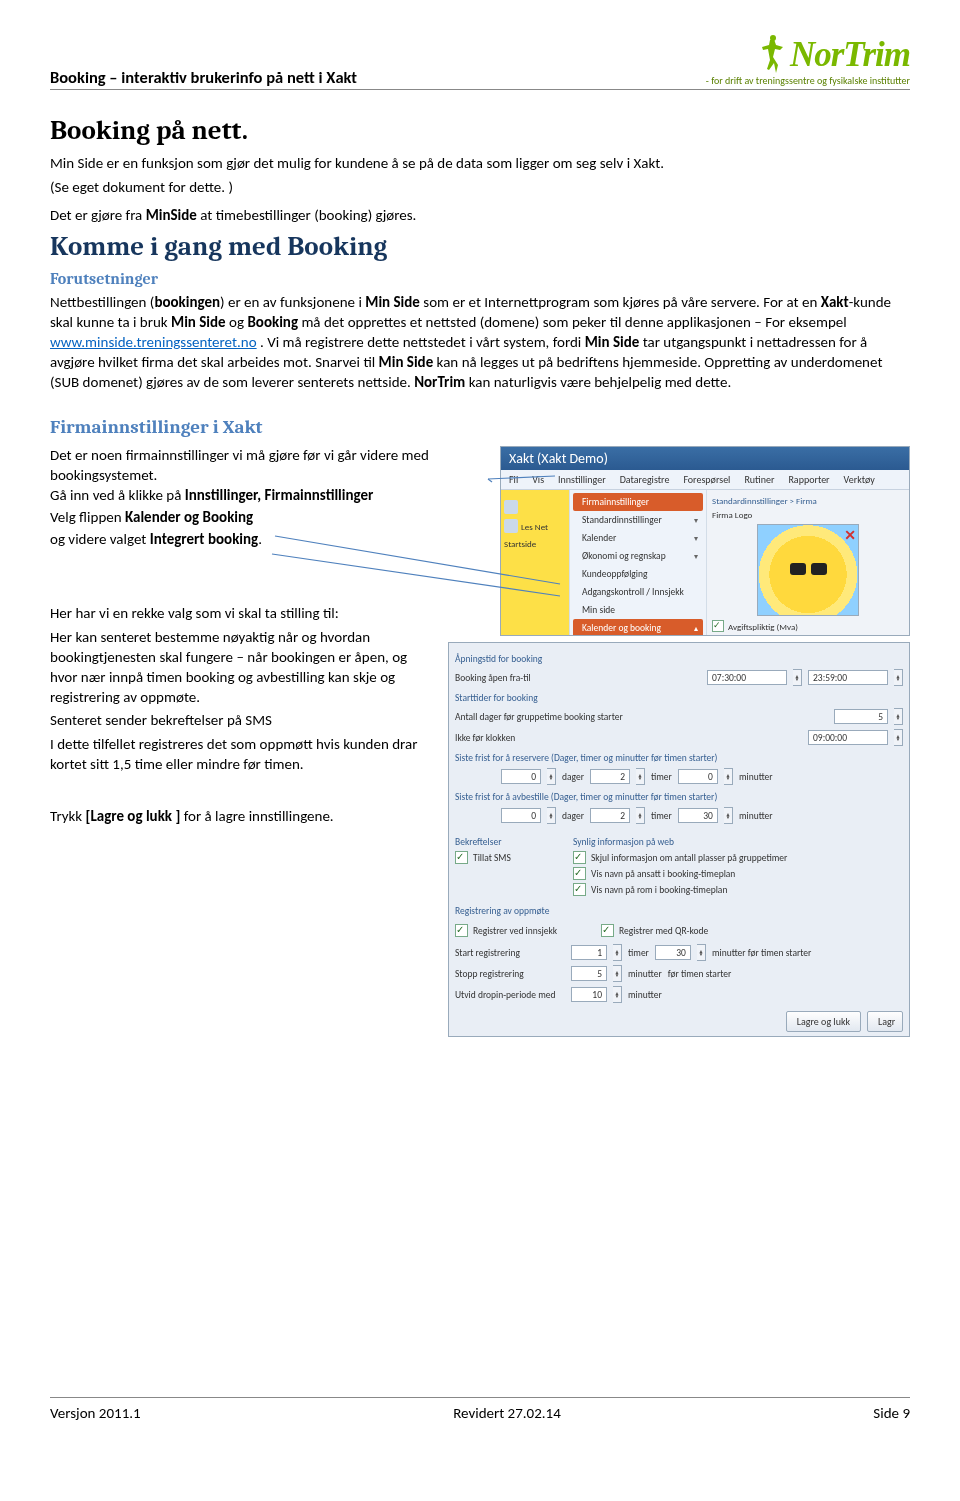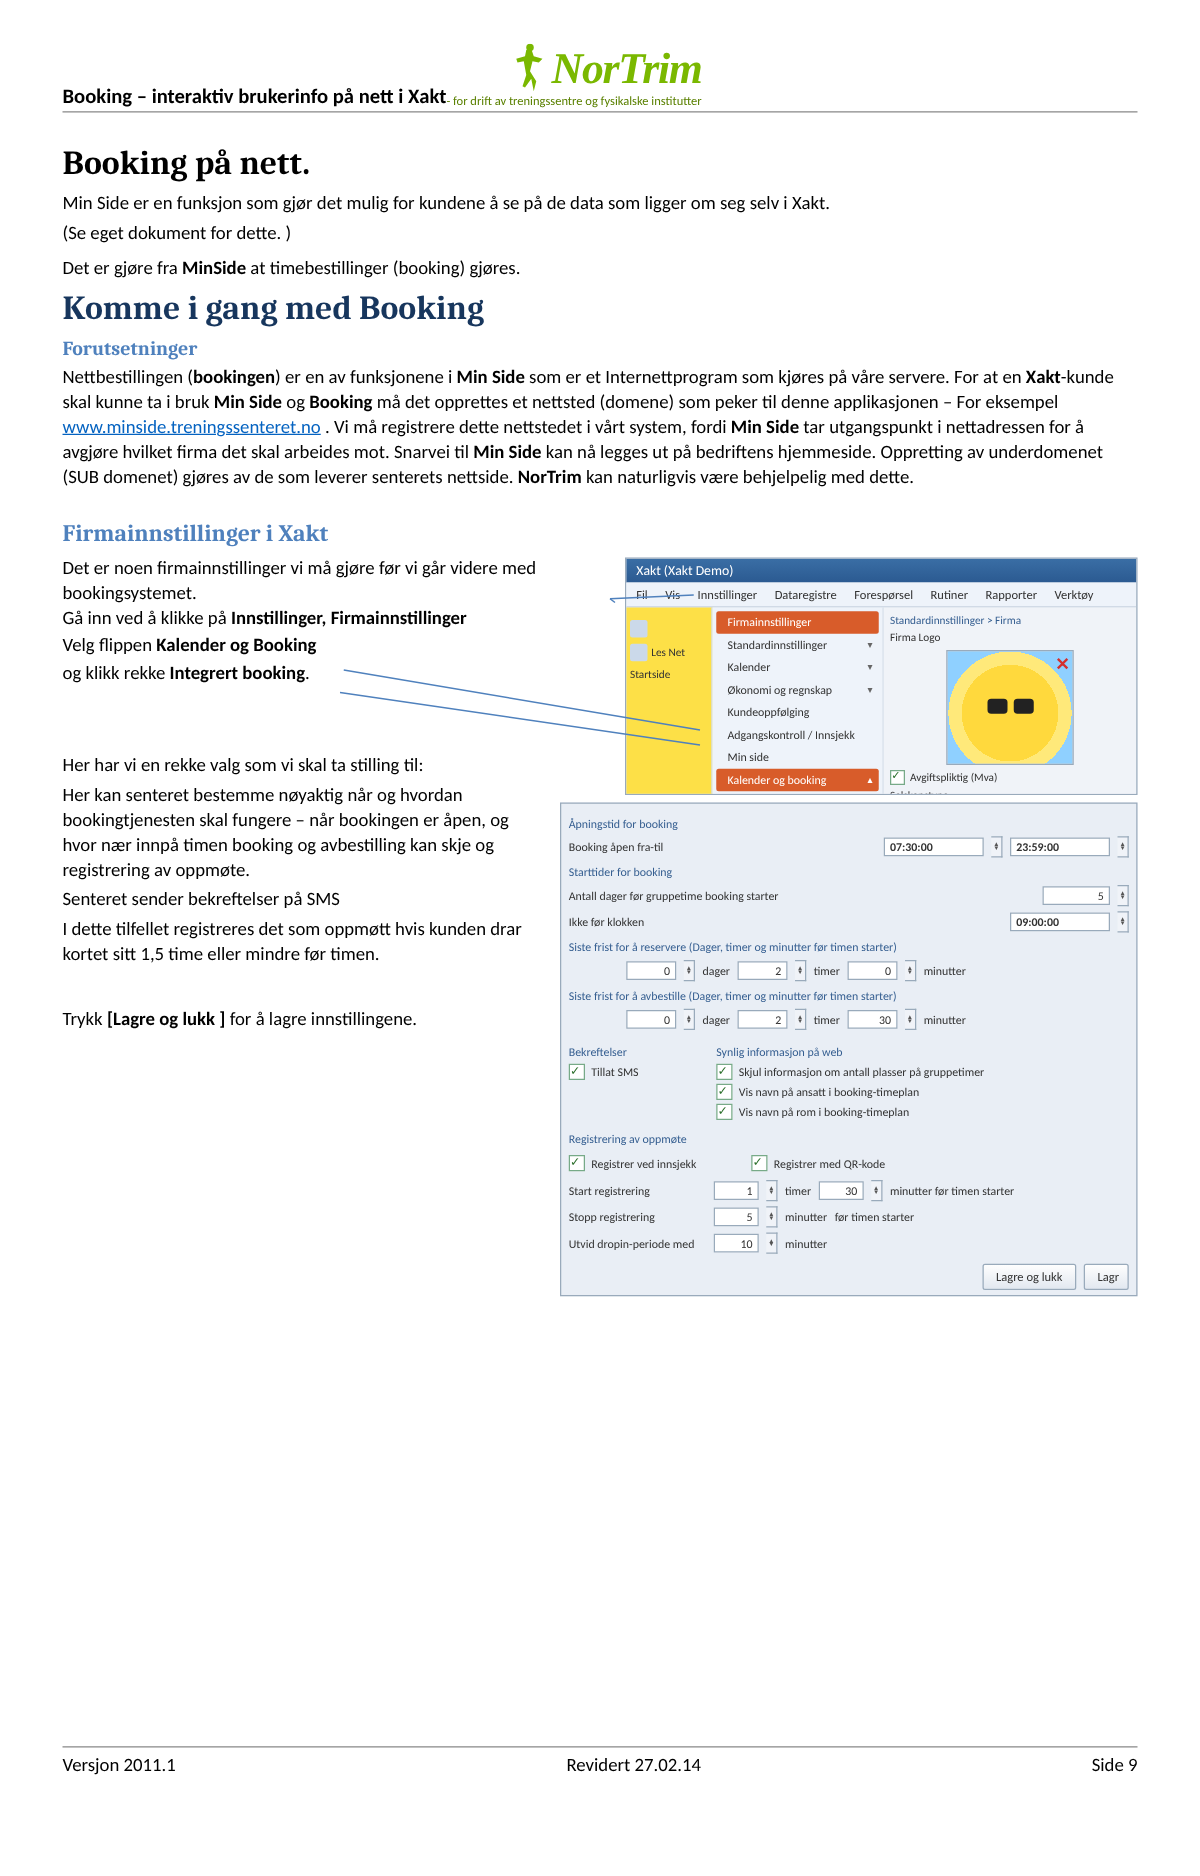--- a/index.html
+++ b/index.html
@@ -11,21 +11,21 @@
     width: 960px;
     position: relative;
   }
   .page {
     padding: 35px 50px 20px 50px;
     box-sizing: border-box;
     min-height: 1440px;
   }
   .header {
     display: flex;
-    justify-content: flex-start;
+    justify-content: space-between;
     align-items: flex-end;
     border-bottom: 1px solid #888;
     padding-bottom: 2px;
     margin-bottom: 25px;
   }
   .header-title {
     font-weight: bold;
     font-size: 16.5px;
   }
   .logo {
@@ -94,21 +94,21 @@
     border: 1px solid #9ab;
     box-sizing: border-box;
     font-size: 10px;
     color: #333;
     overflow: hidden;
   }
   .shot1-title {
     background: linear-gradient(#3a6ea5, #2b5a91);
     color: #fff;
     padding: 3px 8px;
-    font-size: 11px;
+    font-size: 14px;
   }
   .shot1-menu {
     background: #eef3fa;
     padding: 3px 8px;
     display: flex;
     gap: 14px;
     border-bottom: 1px solid #c7d2e0;
     font-size: 10px;
   }
   .shot1-body {
@@ -256,21 +256,21 @@
     background: #fff;
     border: 1px solid #9ab;
     height: 15px;
     padding: 1px 4px;
     display: flex;
     align-items: center;
     width: 54px;
     font-size: 9.5px;
     box-sizing: border-box;
   }
-  .shot2 .inp.wide { width: 80px; font-weight: bold; }
+  .shot2 .inp.wide { width: 80px; }
   .shot2 .spin {
     width: 8px;
     height: 15px;
     border: 1px solid #9ab;
     border-left: none;
     background: #f0f3f8;
     display: flex;
     flex-direction: column;
     justify-content: center;
     align-items: center;
@@ -570,21 +570,21 @@
       <div class="btnrow">
         <span class="btn">Lagre og lukk</span>
         <span class="btn" style="padding-right:2px;overflow:hidden;width:22px">Lagr</span>
       </div>
     </div>
 
     <div class="instr-group p-settings">
       <p>Det er noen firmainnstillinger vi må gjøre før vi går videre med bookingsystemet.</p>
       <p style="margin-top:-2px"><span>Gå inn ved å klikke på </span><span class="bold">Innstillinger, Firmainnstillinger</span></p>
       <p><span>Velg flippen </span><span class="bold">Kalender og Booking</span></p>
-      <p><span>og klikk rekke </span><span class="bold">Integrert booking</span><span>.</span></p>
+      <p><span>og videre valget </span><span class="bold">Integrert booking</span><span>.</span></p>
     </div>
 
     <div class="settings-block2" style="margin-top:55px">
       <p>Her har vi en rekke valg som vi skal ta stilling til:</p>
       <p>Her kan senteret bestemme nøyaktig når og hvordan bookingtjenesten skal fungere – når bookingen er åpen, og hvor nær innpå timen booking og avbestilling kan skje og registrering av oppmøte.</p>
       <p>Senteret sender bekreftelser på SMS</p>
       <p>I dette tilfellet registreres det som oppmøtt hvis kunden drar kortet sitt 1,5  time eller mindre før timen.</p>
     </div>
 
     <p style="margin-top:32px">

